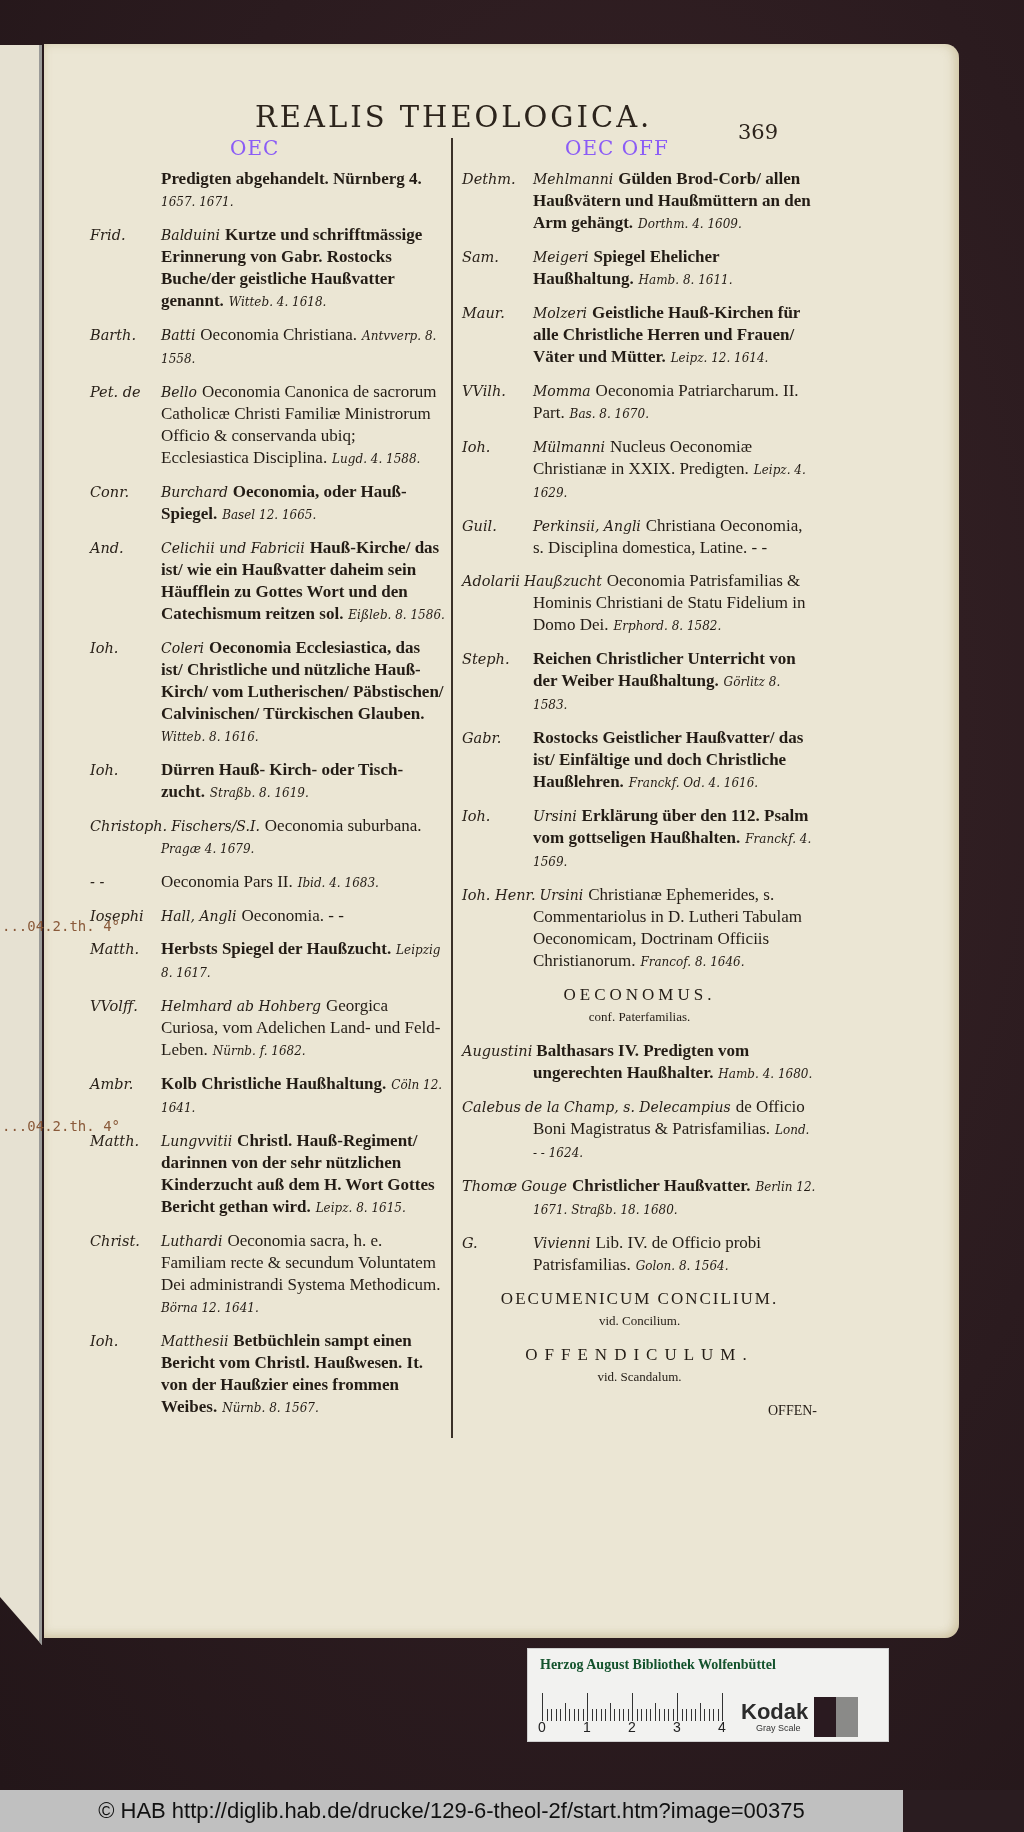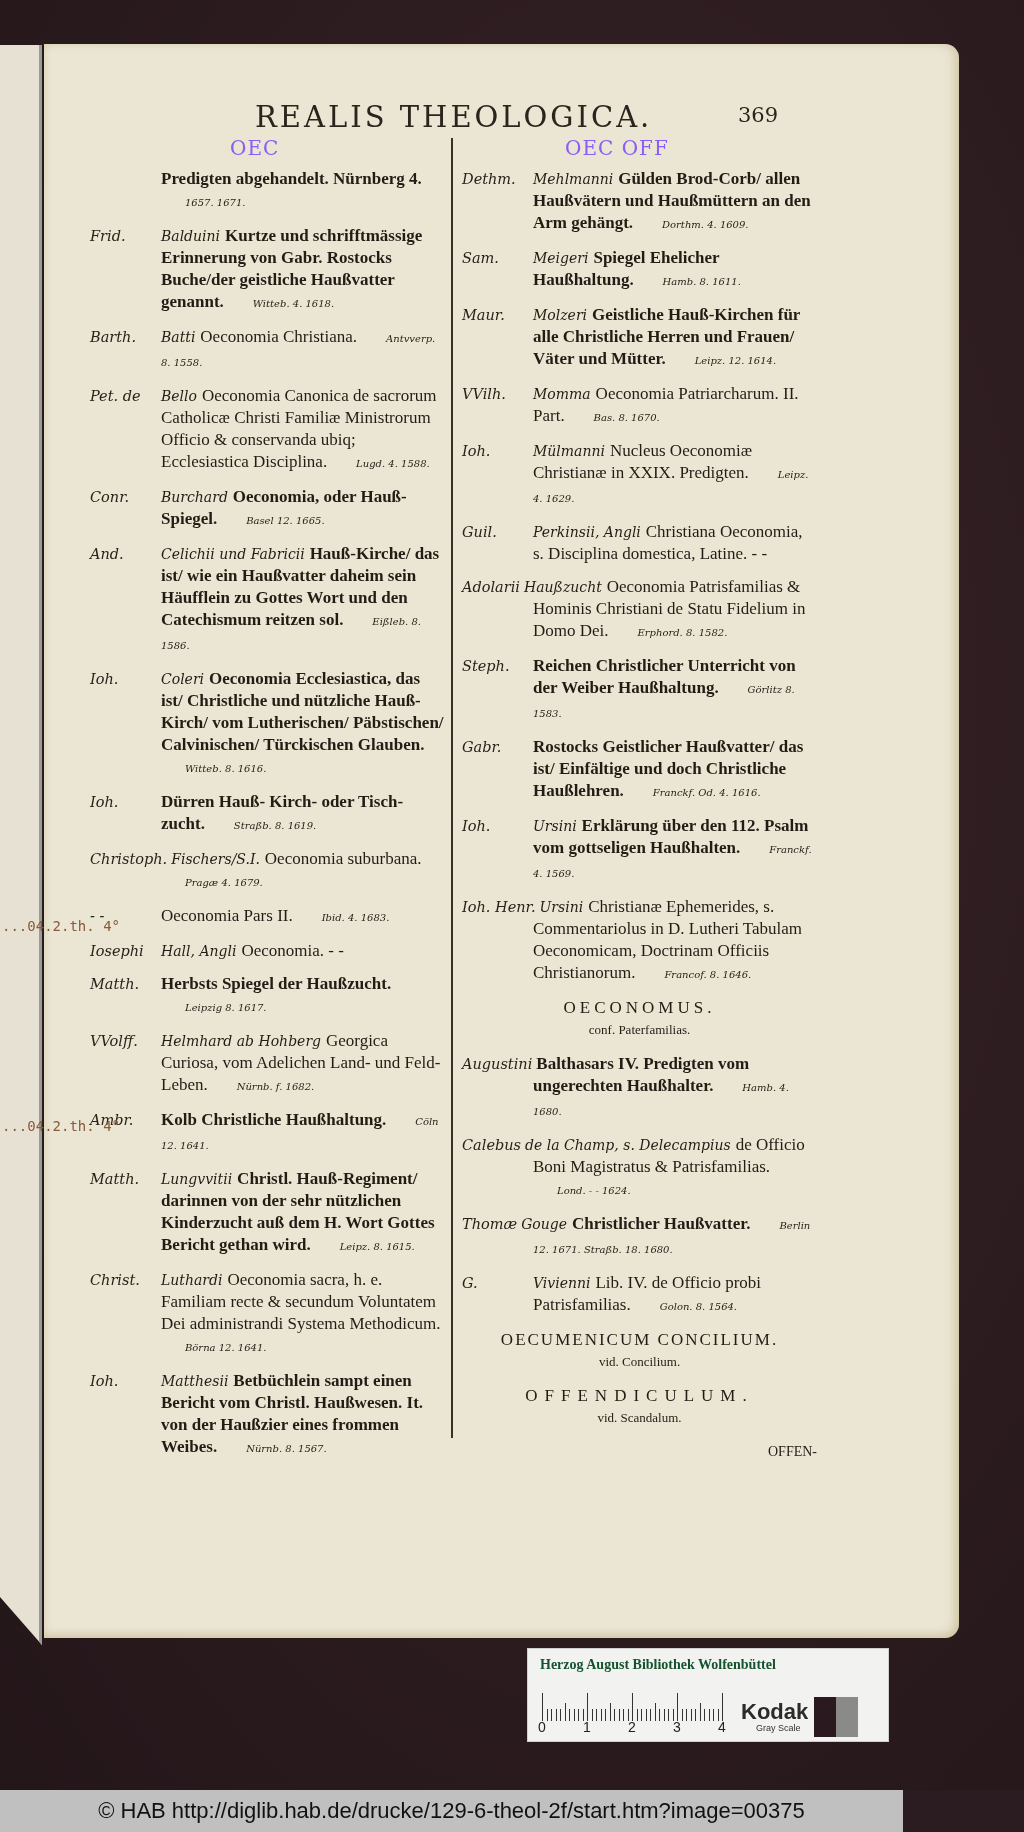--- a/index.html
+++ b/index.html
@@ -25,21 +25,21 @@
     position:absolute; left:44px; top:44px; width:915px; height:1594px;
     background:#ebe6d4;
     border-radius:0 14px 14px 0;
     box-shadow: inset -6px 0 10px rgba(170,150,100,0.25), inset 0 -4px 8px rgba(180,160,110,0.3);
   }
   .running-head {
     position:absolute; left:255px; top:100px; width:500px;
     font-size:29px; letter-spacing:3px; color:#2c241c;
   }
   .page-num {
-    position:absolute; left:738px; top:103px; font-size:21px; color:#2c241c;
+    position:absolute; left:738px; top:120px; font-size:21px; color:#2c241c;
   }
   .col-head {
     position:absolute; top:136px; font-size:20px; color:#8b5cf6; letter-spacing:1px;
   }
   .rule {
     position:absolute; left:451px; top:138px; width:2px; height:1300px; background:#3a3028;
   }
   .col {
     position:absolute; top:168px; color:#231c15; font-size:15.5px; line-height:22px;
   }
@@ -47,21 +47,21 @@
   .col.right { left:462px; width:355px; }
   .entry { position:relative; padding-left:71px; margin-bottom:11px; }
   .entry .fore {
     position:absolute; left:0; top:0; font-style:italic; font-size:14.5px;
     font-family:"DejaVu Serif", serif; color:#2a221a;
   }
   .entry .fore.wide { position:static; margin-left:-71px; margin-right:4px; }
   .entry .author { font-style:italic; font-size:14px; }
   .entry .title { font-weight:bold; font-family:"Liberation Serif", serif; font-size:17px; }
   .entry .title.latin { font-weight:normal; font-family:"Liberation Serif", serif; font-size:17px; }
-  .entry .imprint { font-style:italic; font-size:10px;margin-left:24px; }
+  .entry .imprint { font-style:italic; font-size:12px; }
   .heading-block { text-align:center; margin:6px 0 12px 0; }
   .heading-block .h { font-family:"Liberation Serif", serif; font-size:17px; letter-spacing:4px; }
   .heading-block .s { font-family:"Liberation Serif", serif; font-size:13px; }
   .catchword {
     text-align:right; font-family:"Liberation Serif", serif; font-size:14px; margin-top:2px;
   }
   .shelfmark {
     position:absolute; color:#8a5a3a; font-family:"DejaVu Sans Mono", monospace;
     font-size:14px; letter-spacing:0px;
   }

